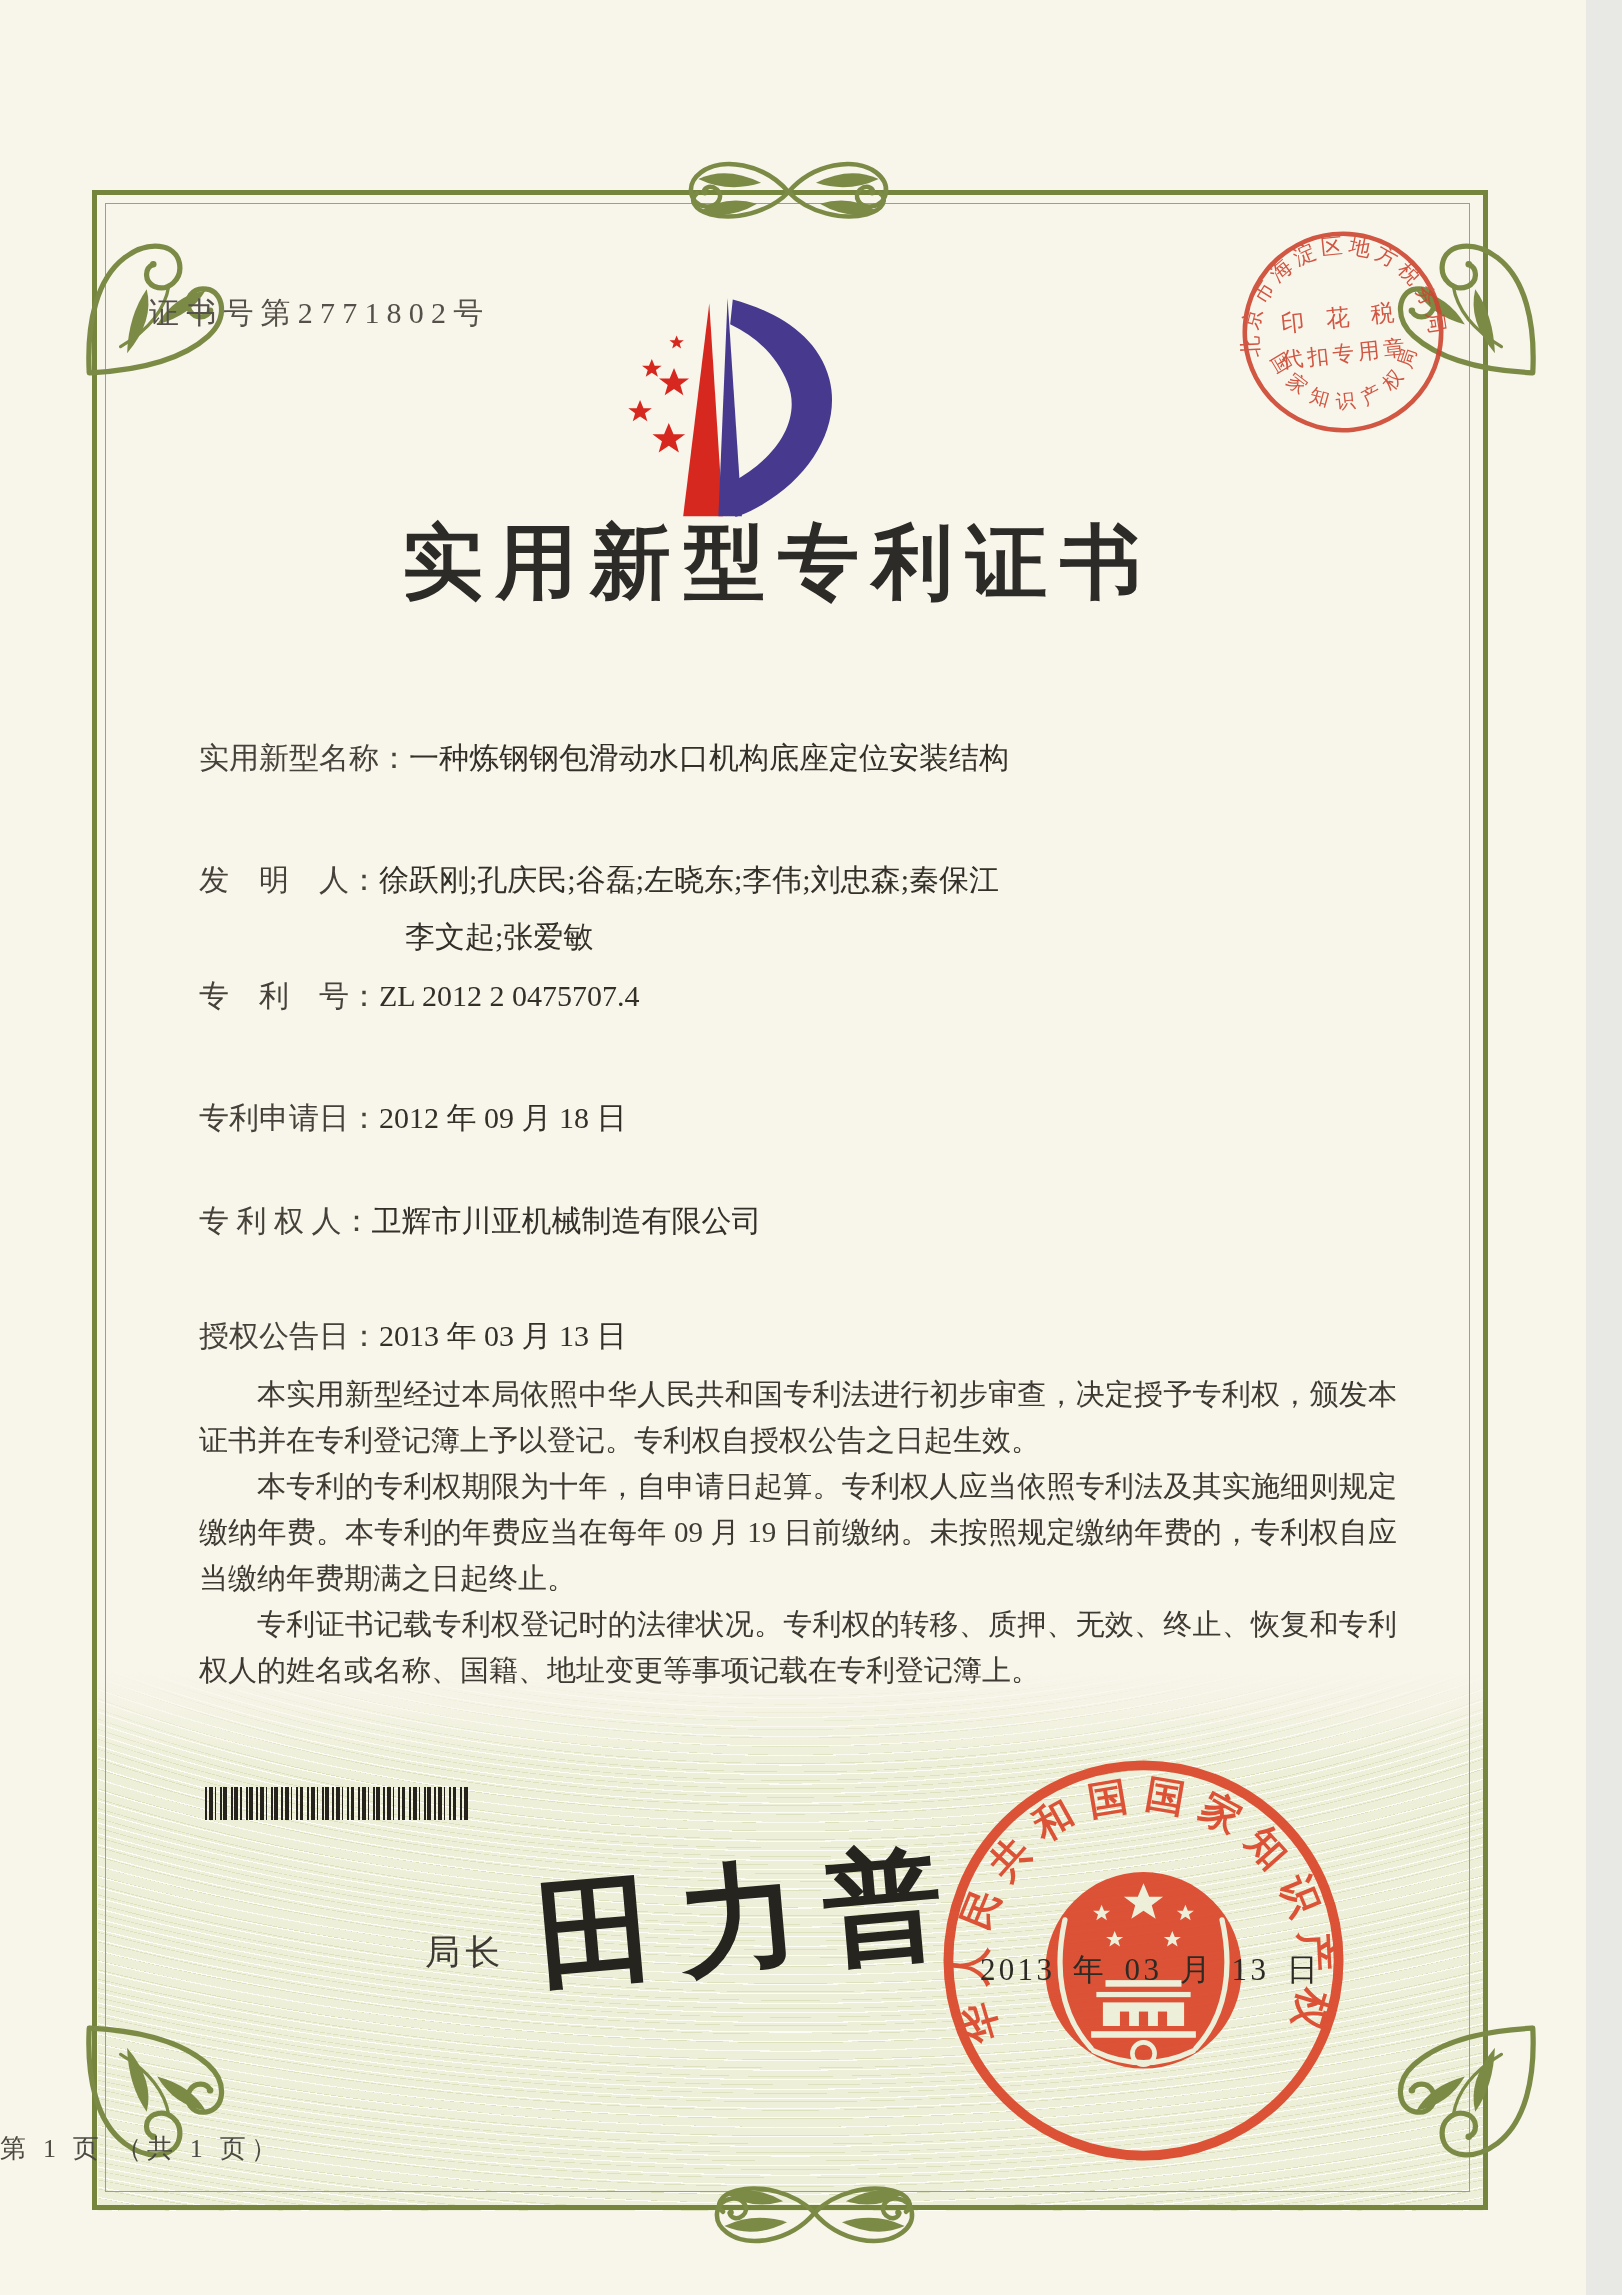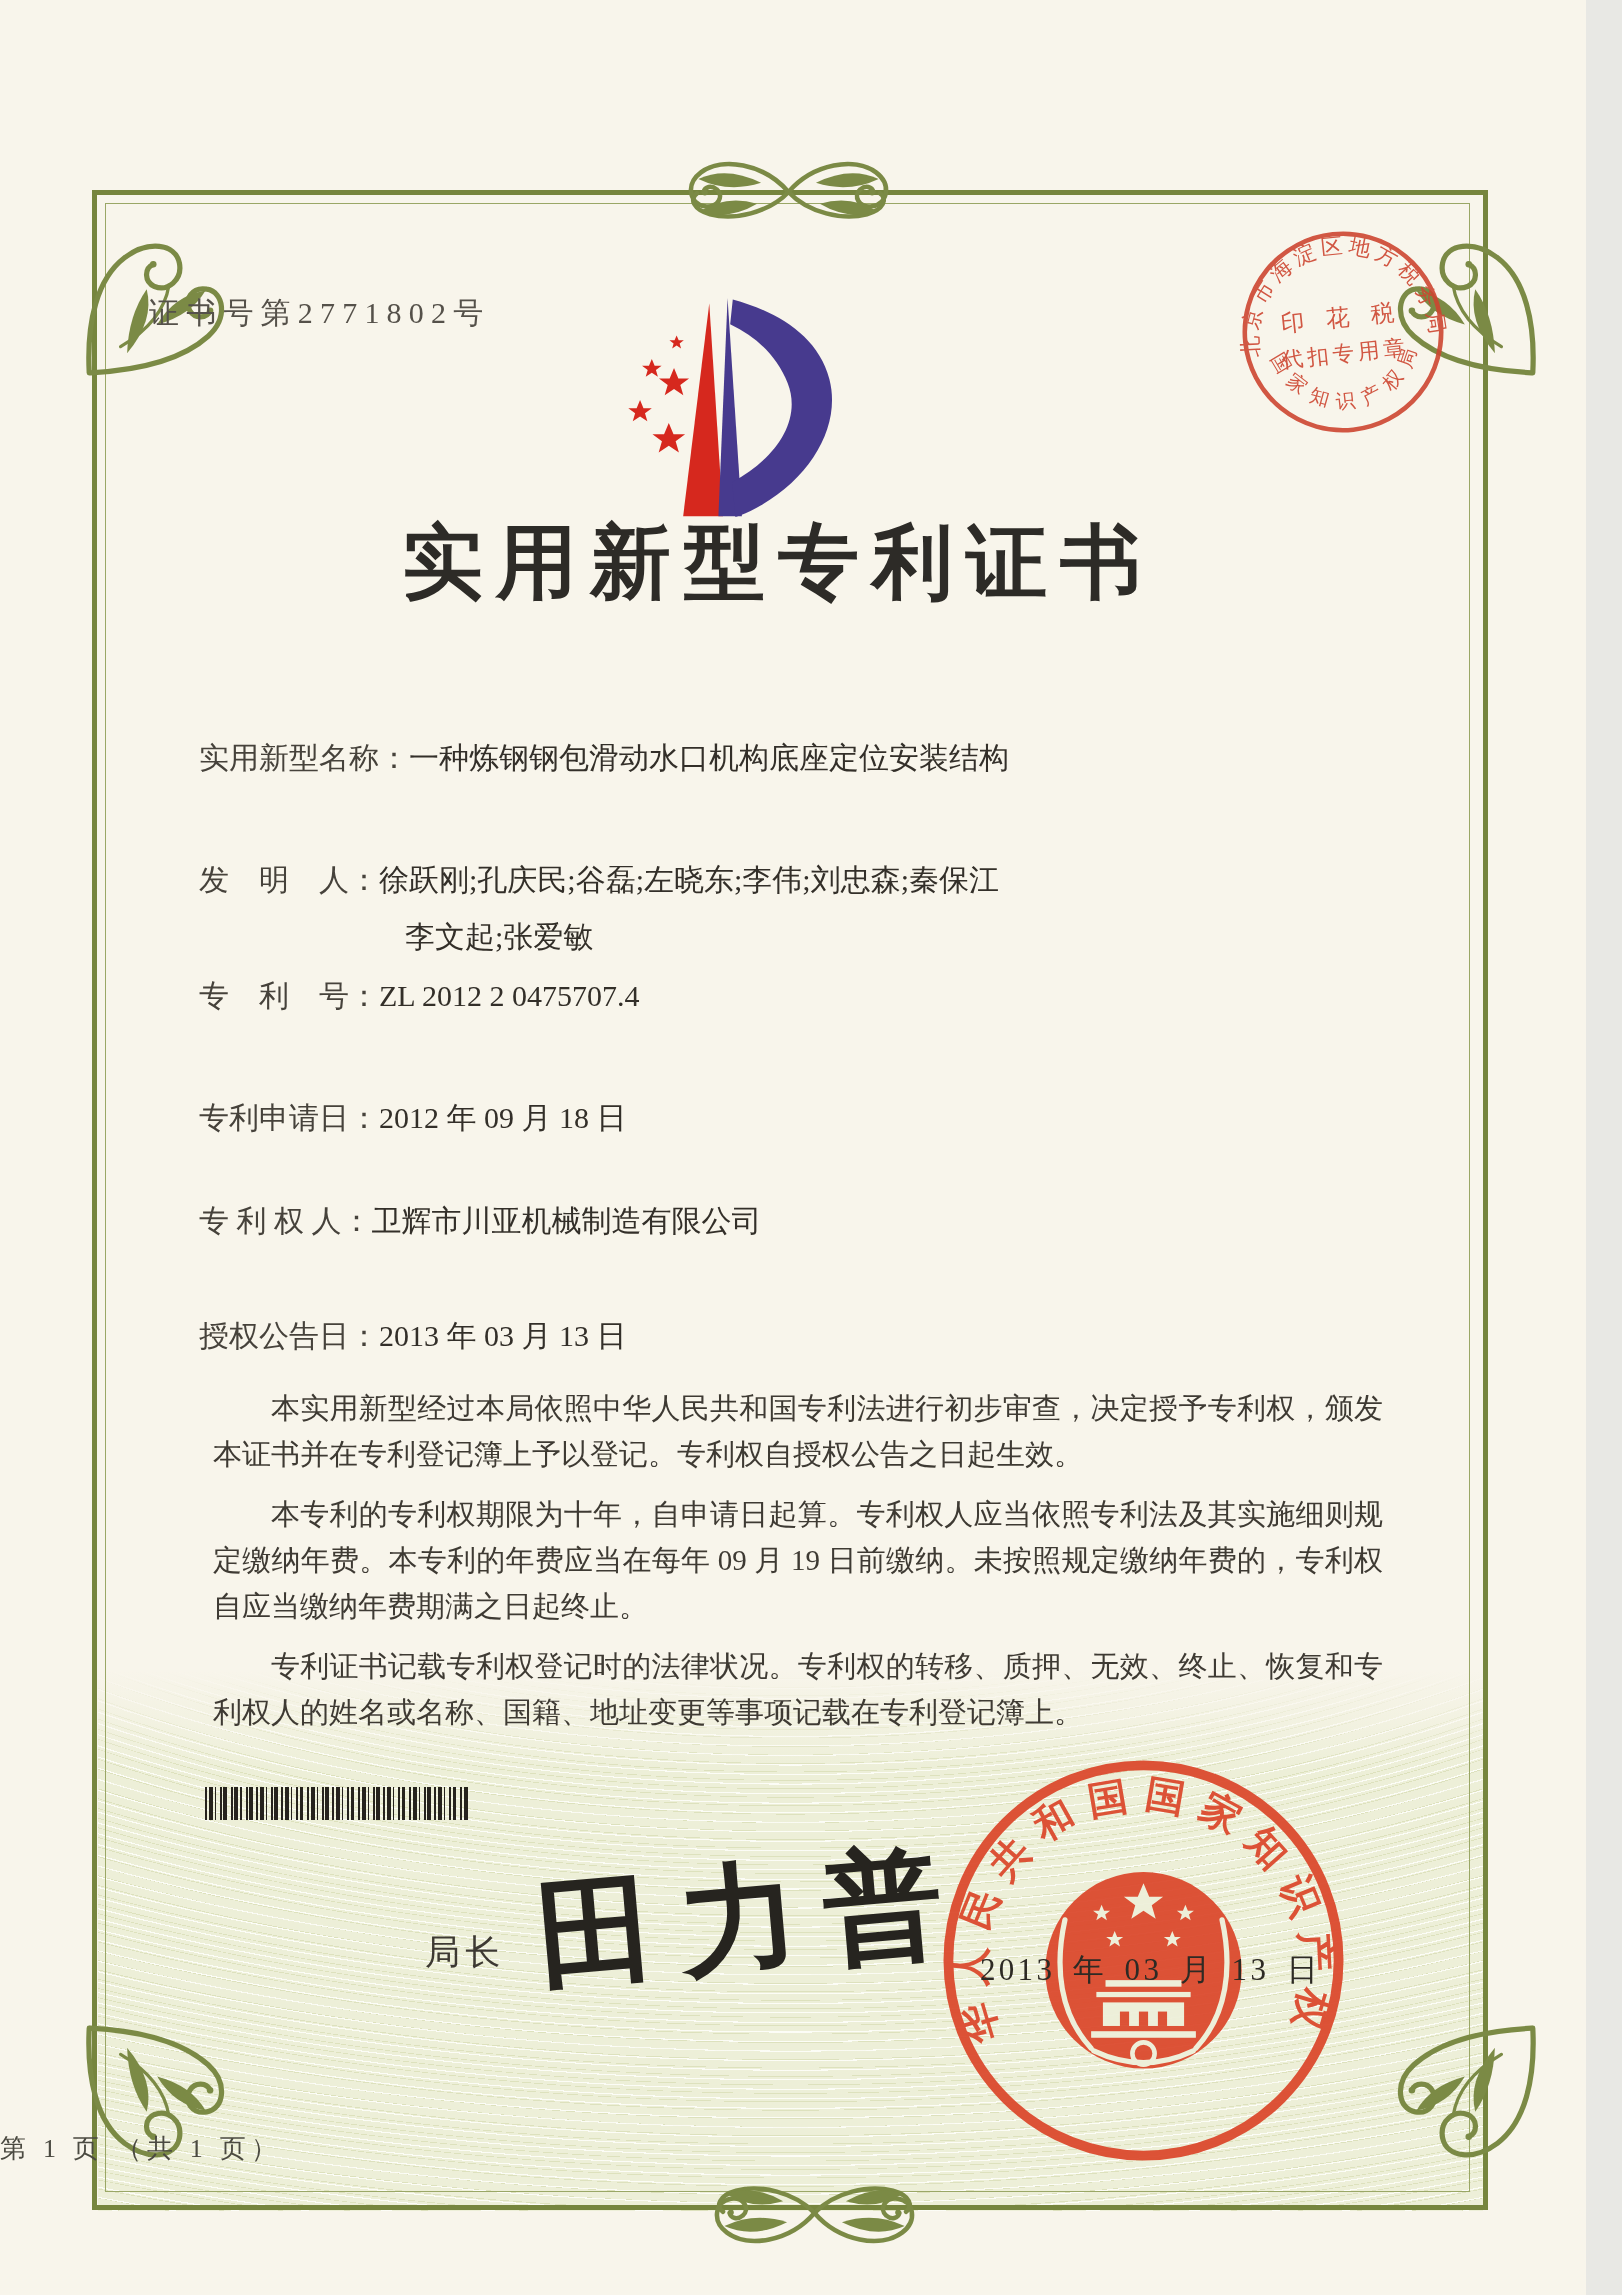--- a/index.html
+++ b/index.html
@@ -24,21 +24,21 @@
   
   .cert-no{position:absolute;left:149px;top:293px;font-size:30px;letter-spacing:7.2px;color:#55514a;}
   .title{
     position:absolute;left:0;top:509px;width:1556px;text-align:center;
     font-size:81px;font-weight:bold;letter-spacing:13px;color:#2d2b27;
   }
   .row{position:absolute;left:199px;font-size:30px;color:#3b3731;white-space:nowrap;}
   .row .lbl{color:#46423b;}
   .row .val{color:#332f29;}
   .paras{position:absolute;left:199px;top:1371px;width:1198px;font-size:29px;line-height:46px;color:#3e3a33;text-align:justify;}
-  .paras p{margin:14px;text-indent:2em;}
+  .paras p{margin:0;text-indent:2em;}
   
   .barcode{
     position:absolute;left:205px;top:1787px;width:265px;height:33px;
     background:
       repeating-linear-gradient(90deg,#26231d 0 2px,rgba(0,0,0,0) 2px 3.9px,#26231d 3.9px 7.8px,rgba(0,0,0,0) 7.8px 9.8px,#26231d 9.8px 11px,rgba(0,0,0,0) 11px 15px,#26231d 15px 17px,rgba(0,0,0,0) 17px 18.3px,#26231d 18.3px 22px,rgba(0,0,0,0) 22px 25.5px);
   }
   
   .director{position:absolute;left:425px;top:1929px;font-size:35px;letter-spacing:5.2px;color:#3d3932;}
   .signature{
     position:absolute;left:536px;top:1839px;font-size:119px;color:#26241f;

